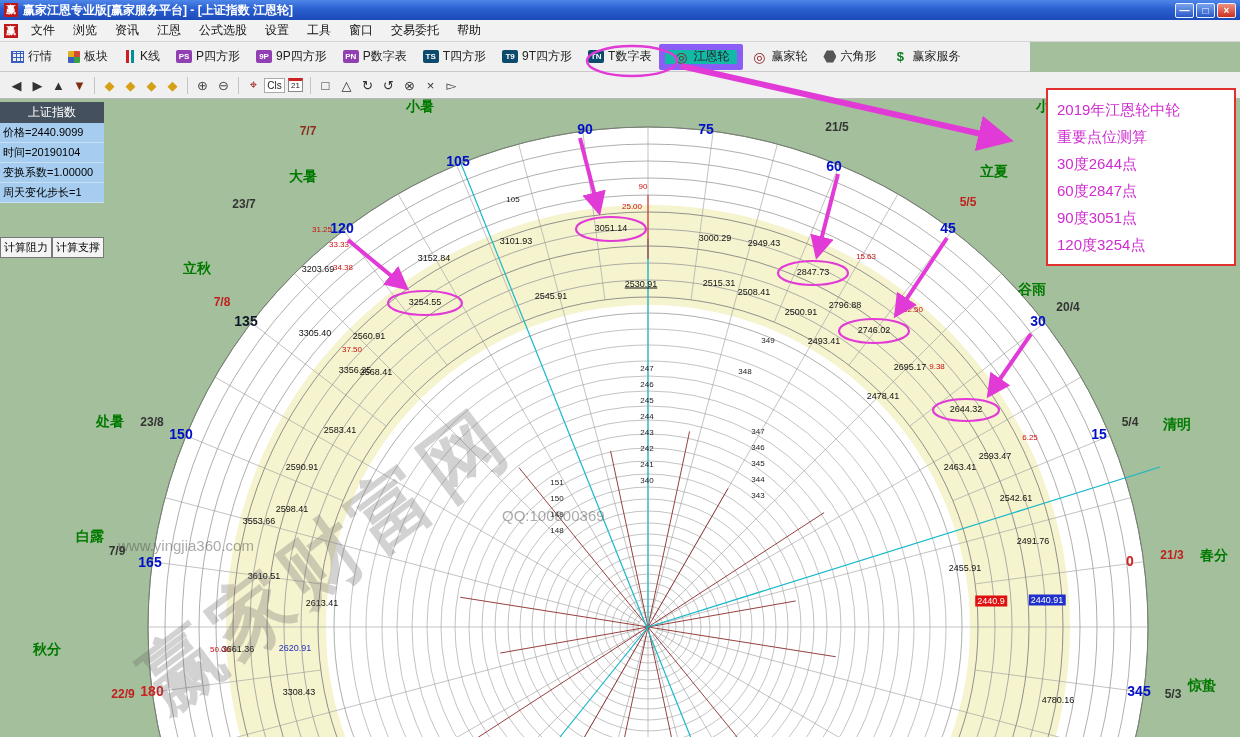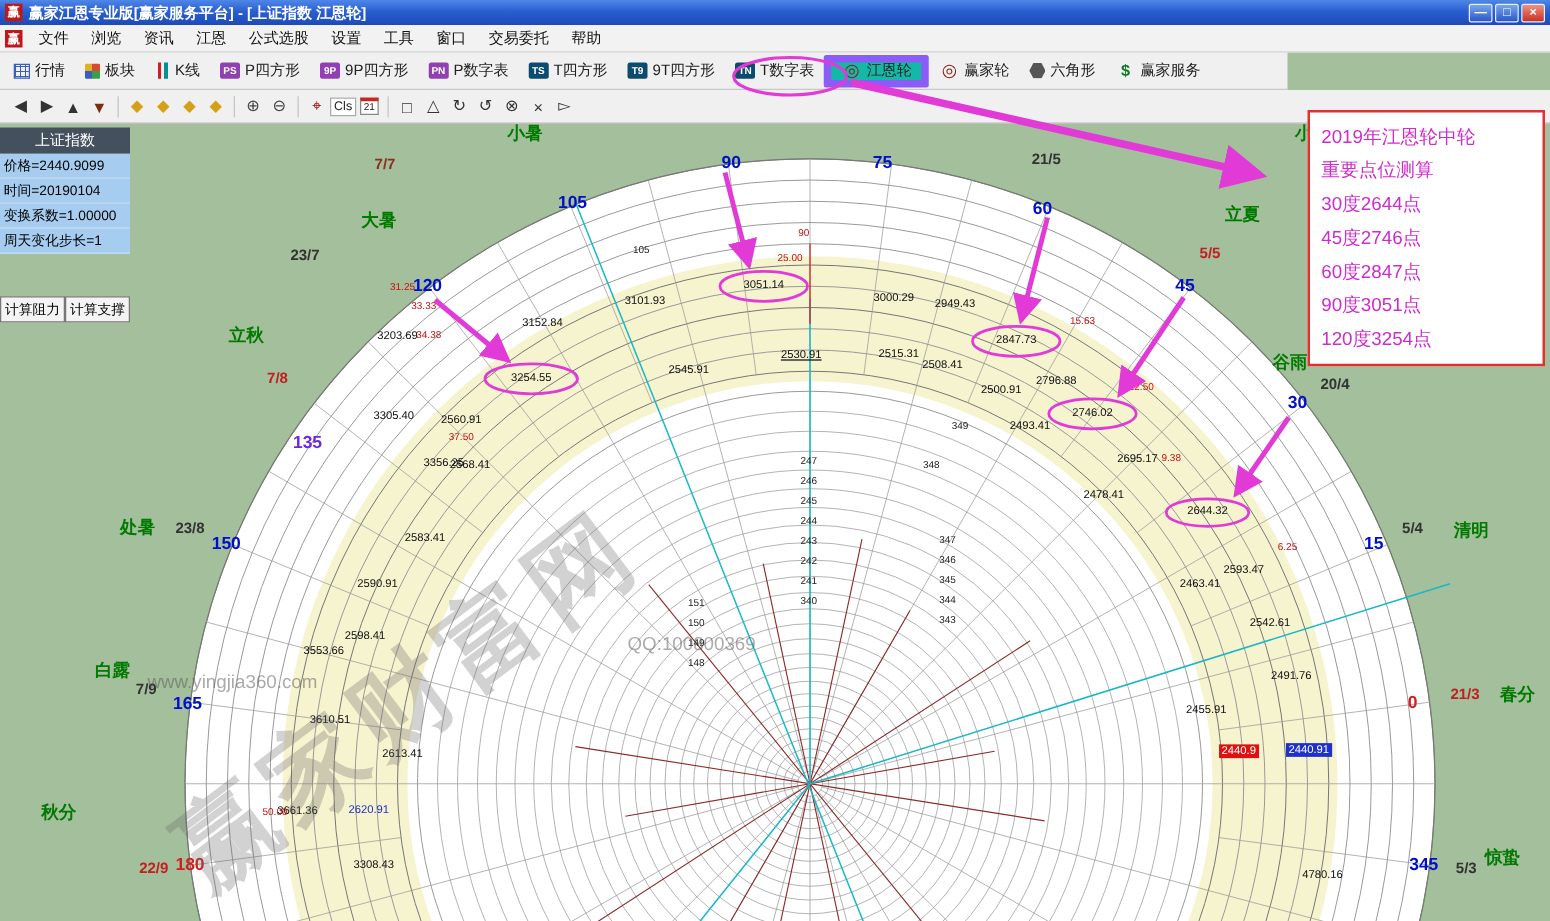--- a/index.html
+++ b/index.html
@@ -422,21 +422,21 @@
         <span class="lbl deg" style="left: 585px; top: 30px;">90</span>
         <span class="lbl deg" style="left: 706px; top: 30px;">75</span>
         <span class="lbl deg" style="left: 834px; top: 67px;">60</span>
         <span class="lbl deg" style="left: 342px; top: 129px;">120</span>
         <span class="lbl deg" style="left: 948px; top: 129px;">45</span>
         <span class="lbl deg" style="left: 1038px; top: 222px;">30</span>
         <span class="lbl deg" style="left: 1099px; top: 335px;">15</span>
         <span class="lbl deg" style="left: 181px; top: 335px;">150</span>
         <span class="lbl deg" style="left: 150px; top: 463px;">165</span>
         <span class="lbl deg" style="left: 1139px; top: 592px;">345</span>
-        <span class="lbl deg" style="left: 246px; top: 222px; color: #6d28d9; margin-top: 32px;">135</span>
+        <span class="lbl deg" style="left: 246px; top: 222px; color: #0f172a;">135</span>
         <span class="lbl deg" style="left: 152px; top: 592px; color: rgb(208, 32, 32);">180</span>
         <span class="lbl deg" style="left: 1130px; top: 462px; color: rgb(208, 32, 32);">0</span>
         <span class="lbl rv" style="left: 425px; top: 203px;">3254.55</span>
         <span class="lbl rv" style="left: 611px; top: 129px;">3051.14</span>
         <span class="lbl rv" style="left: 813px; top: 173px;">2847.73</span>
         <span class="lbl rv" style="left: 874px; top: 231px;">2746.02</span>
         <span class="lbl rv" style="left: 966px; top: 310px;">2644.32</span>
         <span class="lbl rv" style="left: 318px; top: 170px;">3203.69</span>
         <span class="lbl rv" style="left: 434px; top: 159px;">3152.84</span>
         <span class="lbl rv" style="left: 516px; top: 142px;">3101.93</span>
@@ -469,21 +469,21 @@
         <span class="lbl rv" style="left: 295px; top: 549px; color: rgb(32, 48, 192);">2620.91</span>
         <span class="lbl rv" style="left: 322px; top: 504px;">2613.41</span>
         <span class="lbl rv" style="left: 299px; top: 593px;">3308.43</span>
         <span class="lbl rv" style="left: 1058px; top: 601px;">4780.16</span>
         <span class="lbl hl-red" style="left: 991px; top: 502px;">2440.9</span>
         <span class="lbl hl-blue" style="left: 1047px; top: 501px;">2440.91</span>
         <span class="lbl frac" style="left: 632px; top: 108px;">25.00</span>
         <span class="lbl frac" style="left: 322px; top: 131px;">31.25</span>
         <span class="lbl frac" style="left: 339px; top: 146px;">33.33</span>
         <span class="lbl frac" style="left: 343px; top: 169px;">34.38</span>
-        <span class="lbl frac" style="left: 352px; top: 251px; margin-left: 17px;">37.50</span>
+        <span class="lbl frac" style="left: 352px; top: 251px;">37.50</span>
         <span class="lbl frac" style="left: 220px; top: 551px;">50.00</span>
         <span class="lbl frac" style="left: 866px; top: 158px;">15.63</span>
         <span class="lbl frac" style="left: 913px; top: 211px;">12.50</span>
         <span class="lbl frac" style="left: 937px; top: 268px;">9.38</span>
         <span class="lbl frac" style="left: 1030px; top: 339px;">6.25</span>
         <span class="lbl frac" style="left: 643px; top: 88px;">90</span>
         <span class="lbl tiny" style="left: 513px; top: 101px;">105</span>
         <span class="lbl tiny" style="left: 768px; top: 242px;">349</span>
         <span class="lbl tiny" style="left: 745px; top: 273px;">348</span>
         <span class="lbl tiny" style="left: 758px; top: 333px;">347</span>
@@ -524,21 +524,20 @@
           <div class="panel-btn">计算支撑</div>
         </div>
     </div>
   </div>
 
   <div class="note-box">
 
   <div class="note-line">2019年江恩轮中轮</div>
       <div class="note-line">重要点位测算</div>
       <div class="note-line">30度2644点</div>
-      <div class="note-line">45度2746点</div>
       <div class="note-line">60度2847点</div>
       <div class="note-line">90度3051点</div>
       <div class="note-line">120度3254点</div>
     </div>
 
   <svg id="overlay-svg" viewBox="0 0 1240 737">
       <defs>
         <marker id="ah" markerWidth="7" markerHeight="7" refX="5" refY="3" orient="auto" markerUnits="strokeWidth">
           <path d="M0,0 L6,3 L0,6 Z" fill="#e23ad6"></path>
         </marker>

